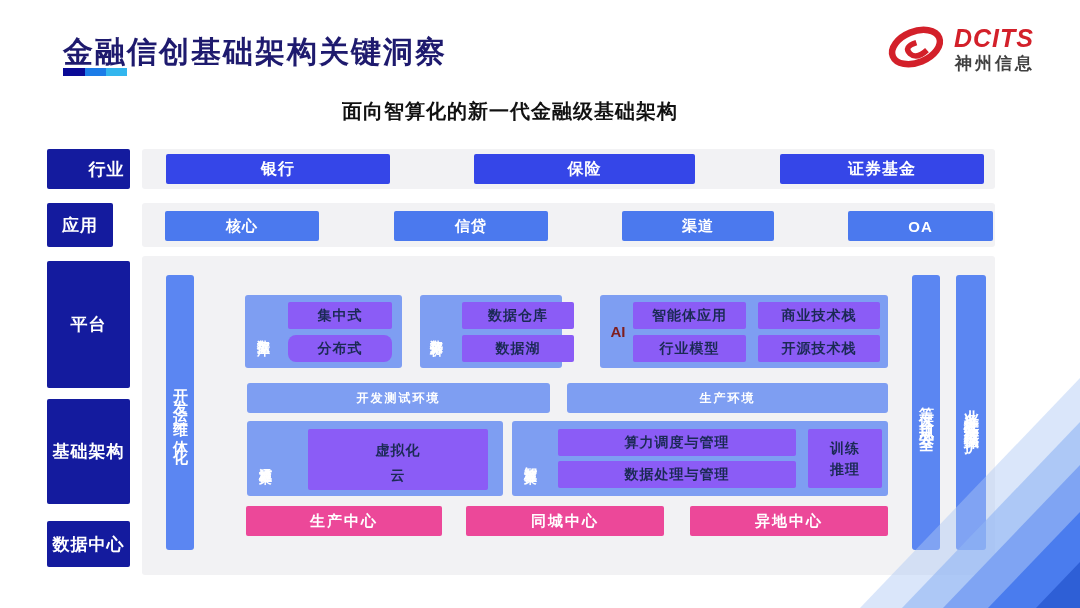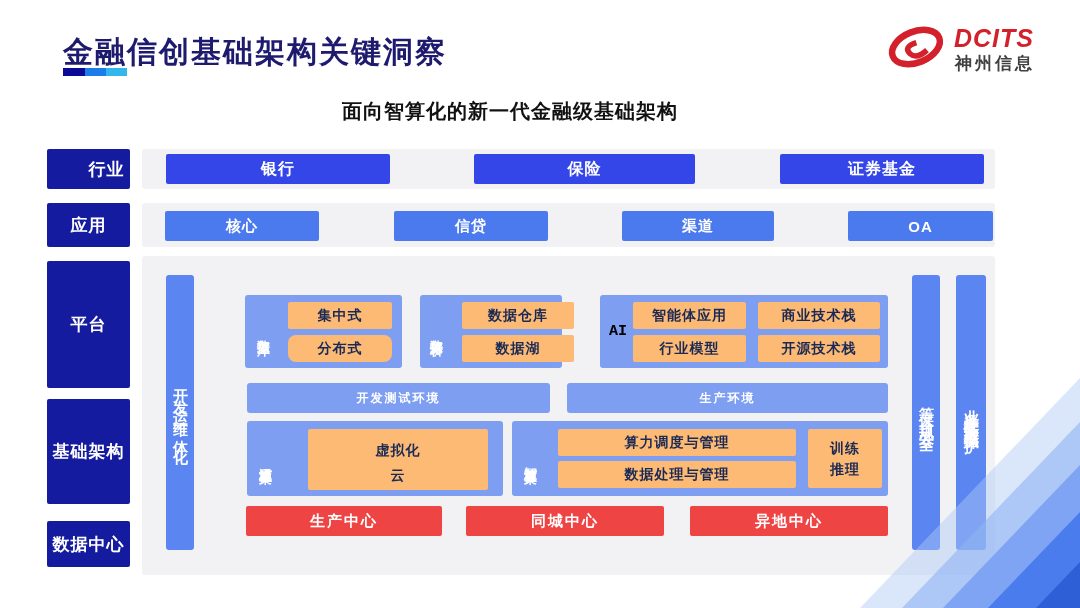--- a/index.html
+++ b/index.html
@@ -31,27 +31,27 @@
 
   .pillar{background:#5b86f2;color:#ffffff;font-weight:bold;border-radius:3px;
           display:flex;align-items:center;justify-content:center;
           writing-mode:vertical-rl;text-orientation:upright;font-size:15px;}
   .sp10{letter-spacing:10px;} .sp6{letter-spacing:6px;} .sp3{letter-spacing:3px;}
 
   .panel{background:#7e9ef2;border-radius:3px;}
   .vlabel{position:absolute;color:#ffffff;font-weight:bold;font-size:13px;
           writing-mode:vertical-rl;text-orientation:upright;
           display:flex;align-items:center;justify-content:center;letter-spacing:1px;}
-  .hlabel{position:absolute;color:#000000;font-weight:bold;font-size:15px;
-          display:flex;align-items:center;justify-content:center;font-family:Liberation Mono, monospace;}
-  .lightbox{background:#fdba74;color:#1b2a55;font-size:14px;font-weight:600;
+  .hlabel{position:absolute;color:#7f1d1d;font-weight:bold;font-size:15px;
+          display:flex;align-items:center;justify-content:center;}
+  .lightbox{background:#8b5cf6;color:#1b2a55;font-size:14px;font-weight:600;
             display:flex;align-items:center;justify-content:center;border-radius:2px;letter-spacing:1px;}
   .envbar{background:#7e9ef2;color:#ffffff;font-size:12px;font-weight:bold;
           display:flex;align-items:center;justify-content:center;border-radius:3px;letter-spacing:2px;}
-  .centerbtn{background:#ef4444;color:#ffffff;font-size:15px;font-weight:bold;
+  .centerbtn{background:#ec4899;color:#ffffff;font-size:15px;font-weight:bold;
              display:flex;align-items:center;justify-content:center;border-radius:2px;letter-spacing:2px;}
   .pre{white-space:pre-line;text-align:center;line-height:1.5;}
 </style>
 </head>
 <body>
 
 <div class="page">
 
   <div class="abs title" style="left:63px;top:32px;">金融信创基础架构关键洞察</div>
   <div class="abs underline" style="left:63px;top:68px;">
@@ -67,21 +67,21 @@
         <path d="M33 21 q-14 -1 -10 8 q4 8 17 3" stroke-width="5.5"></path>
       </g>
     </svg>
   </div>
   <div class="abs brand" style="left:954px;top:24px;">DCITS</div>
   <div class="abs company" style="left:955px;top:52px;">神州信息</div>
 
   <div class="abs subtitle" style="left:150px;top:98px;width:720px;">面向智算化的新一代金融级基础架构</div>
 
   <div class="abs layer-label" style="left:47px;top:149px;width:83px;height:40px;padding-left:36px;">行业</div>
-  <div class="abs layer-label" style="left:47px;top:203px;width:83px;height:44px;">应用</div>
+  <div class="abs layer-label" style="left:47px;top:203px;width:66px;height:44px;">应用</div>
   <div class="abs layer-label" style="left:47px;top:261px;width:83px;height:127px;">平台</div>
   <div class="abs layer-label" style="left:47px;top:399px;width:83px;height:105px;">基础架构</div>
   <div class="abs layer-label" style="left:47px;top:521px;width:83px;height:46px;">数据中心</div>
 
   <div class="abs strip" style="left:142px;top:149px;width:853px;height:40px;"></div>
   <div class="abs btn1" style="left:166px;top:154px;width:224px;height:30px;">银行</div>
   <div class="abs btn1" style="left:474px;top:154px;width:221px;height:30px;">保险</div>
   <div class="abs btn1" style="left:780px;top:154px;width:204px;height:30px;">证券基金</div>
 
   <div class="abs strip" style="left:142px;top:203px;width:853px;height:44px;"></div>

